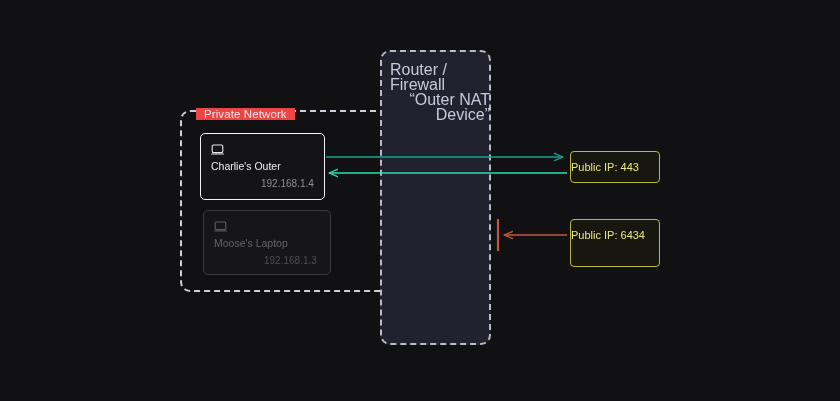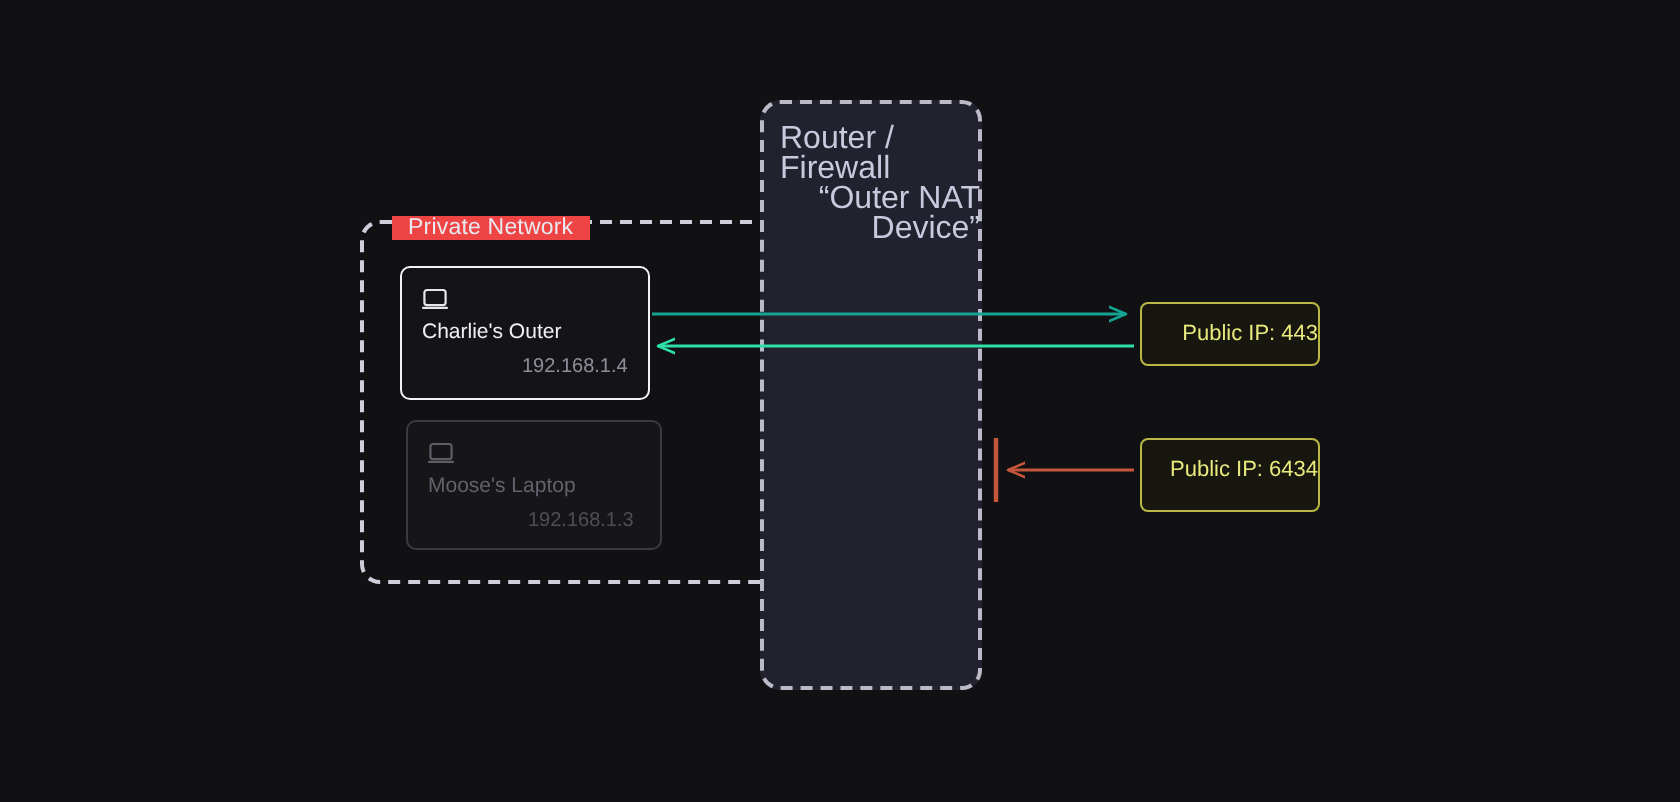--- a/index.html
+++ b/index.html
@@ -137,35 +137,35 @@
   
   .public-ip-box {
     position: absolute;
     box-sizing: border-box;
     border: 1.4px solid #b8b842;
     border-radius: 4px;
     background: #17170f;
     color: #e9e97e;
     font-size: 11px;
     line-height: 30px;
-    text-align: right;
+    text-align: left;
     z-index: 11;
     white-space: nowrap;
   }
   #public-ip-443 {
     left: 570px;
     top: 151px;
     width: 90px;
     height: 32px;
   }
   #public-ip-6434 {
     left: 570px;
     top: 219px;
     width: 90px;
-    height: 37px;
+    height: 48px;
   }
 </style>
 </head>
 <body>
 
 <div id="canvas">
 
   <div id="private-network"></div>
 
   <div class="device-card" id="device-charlie">

